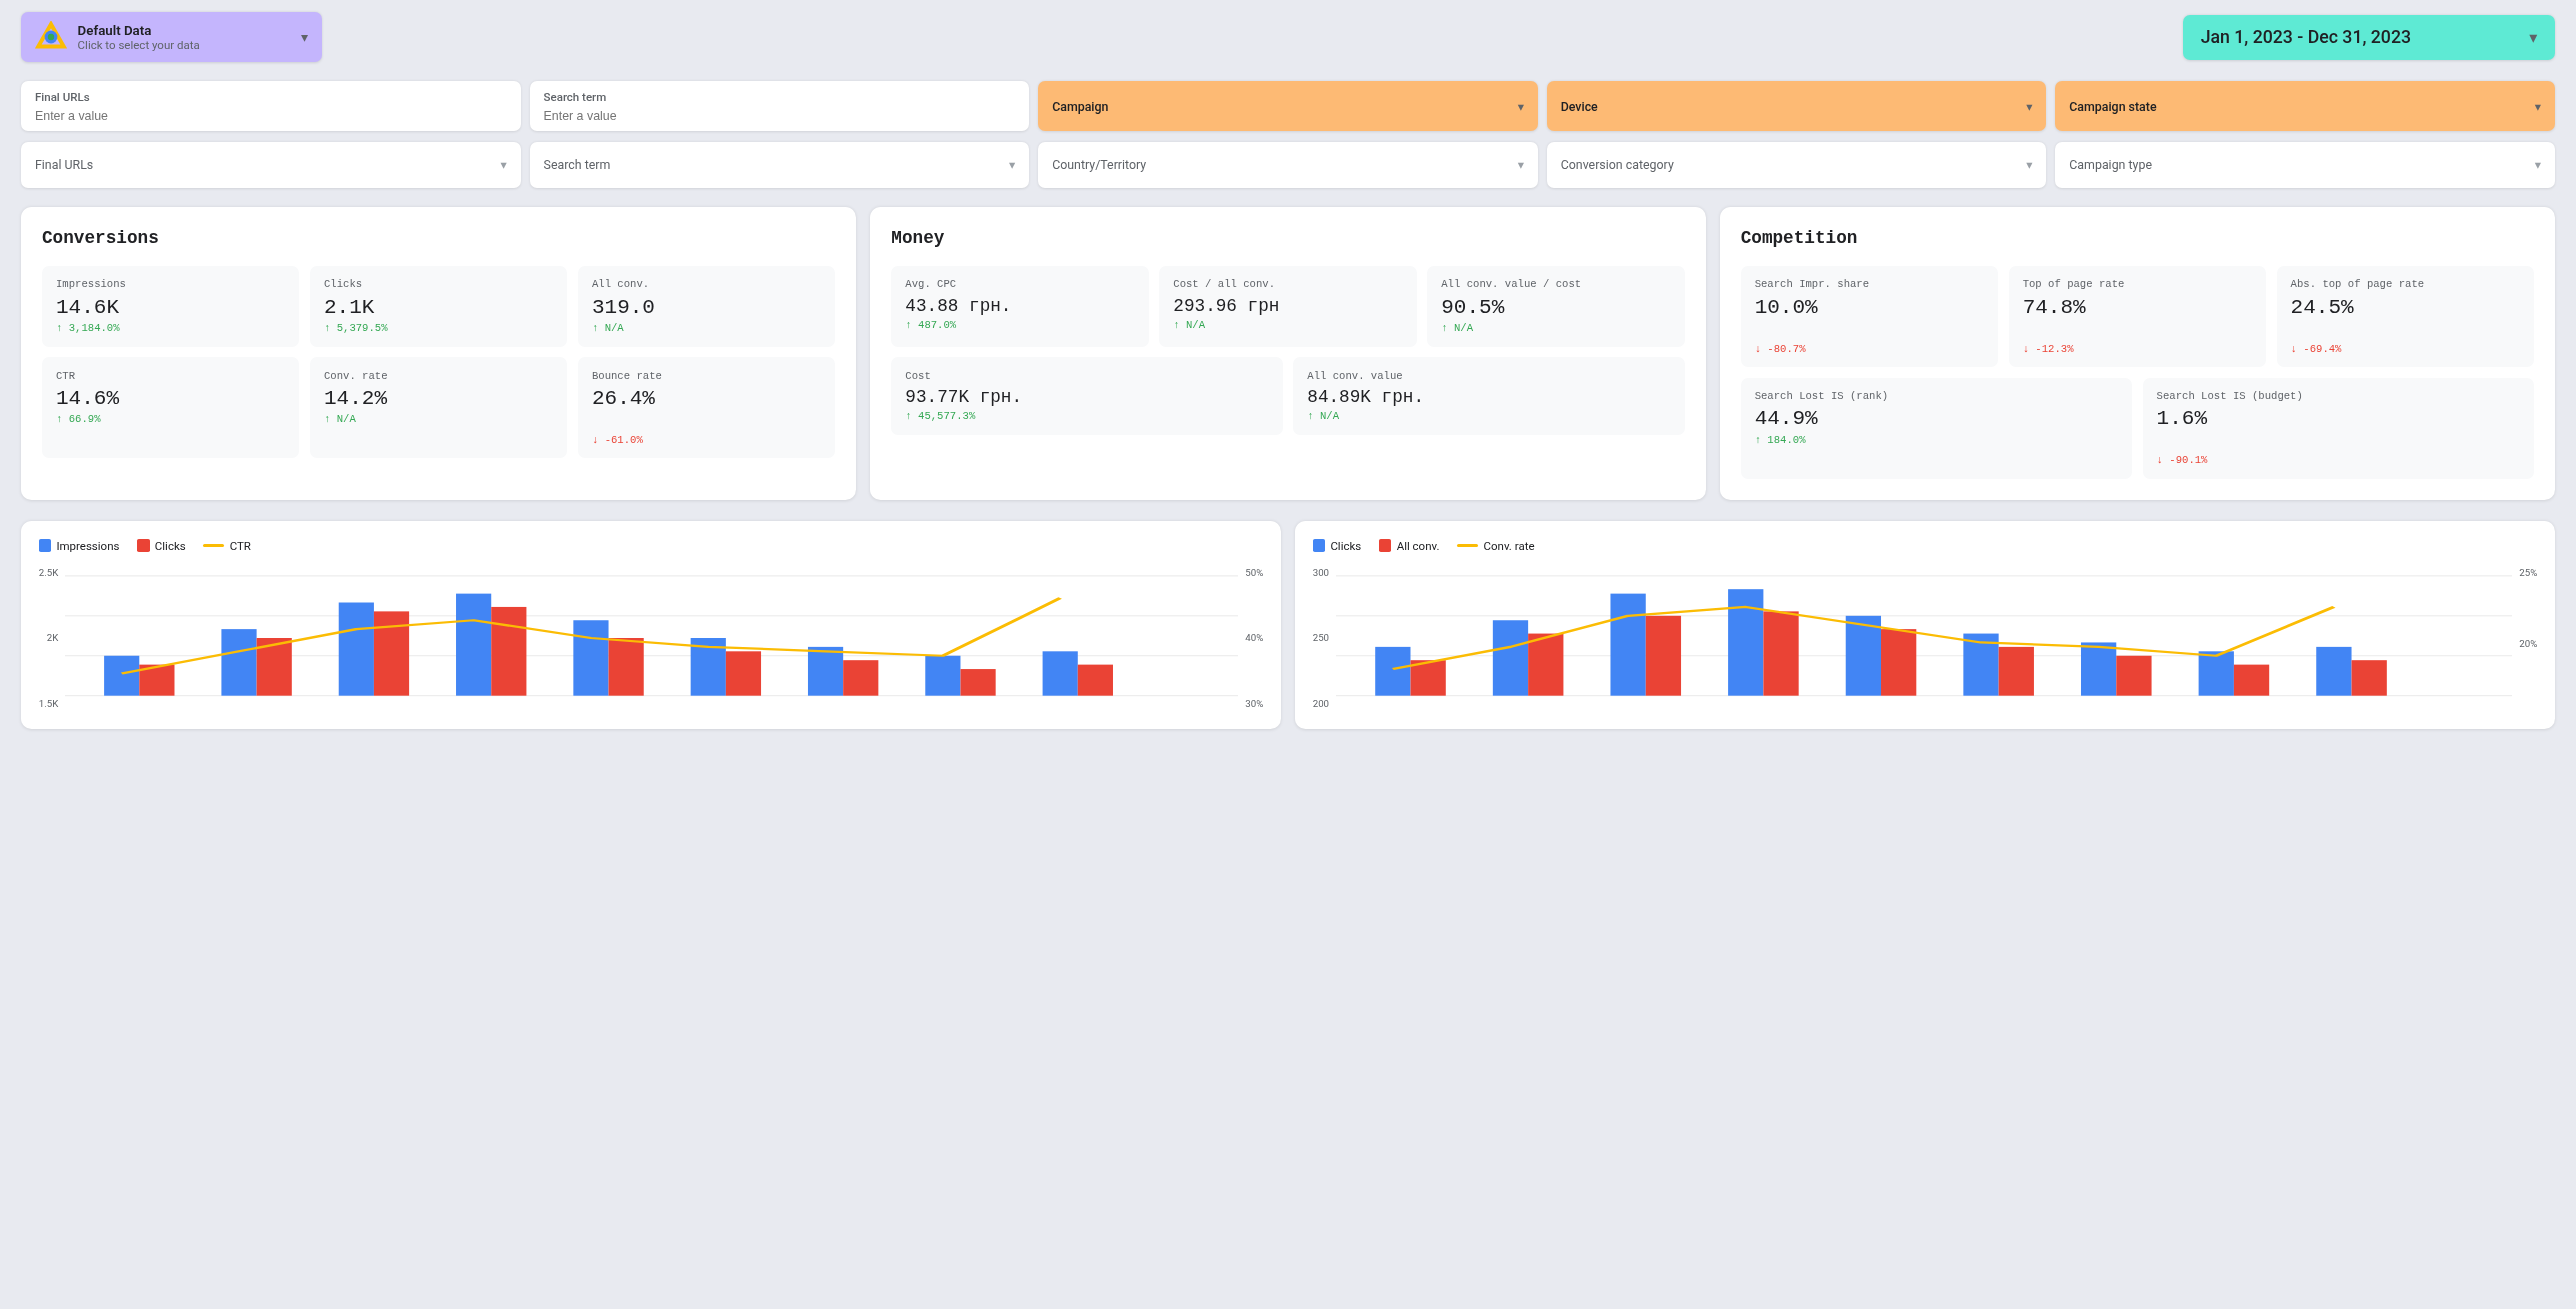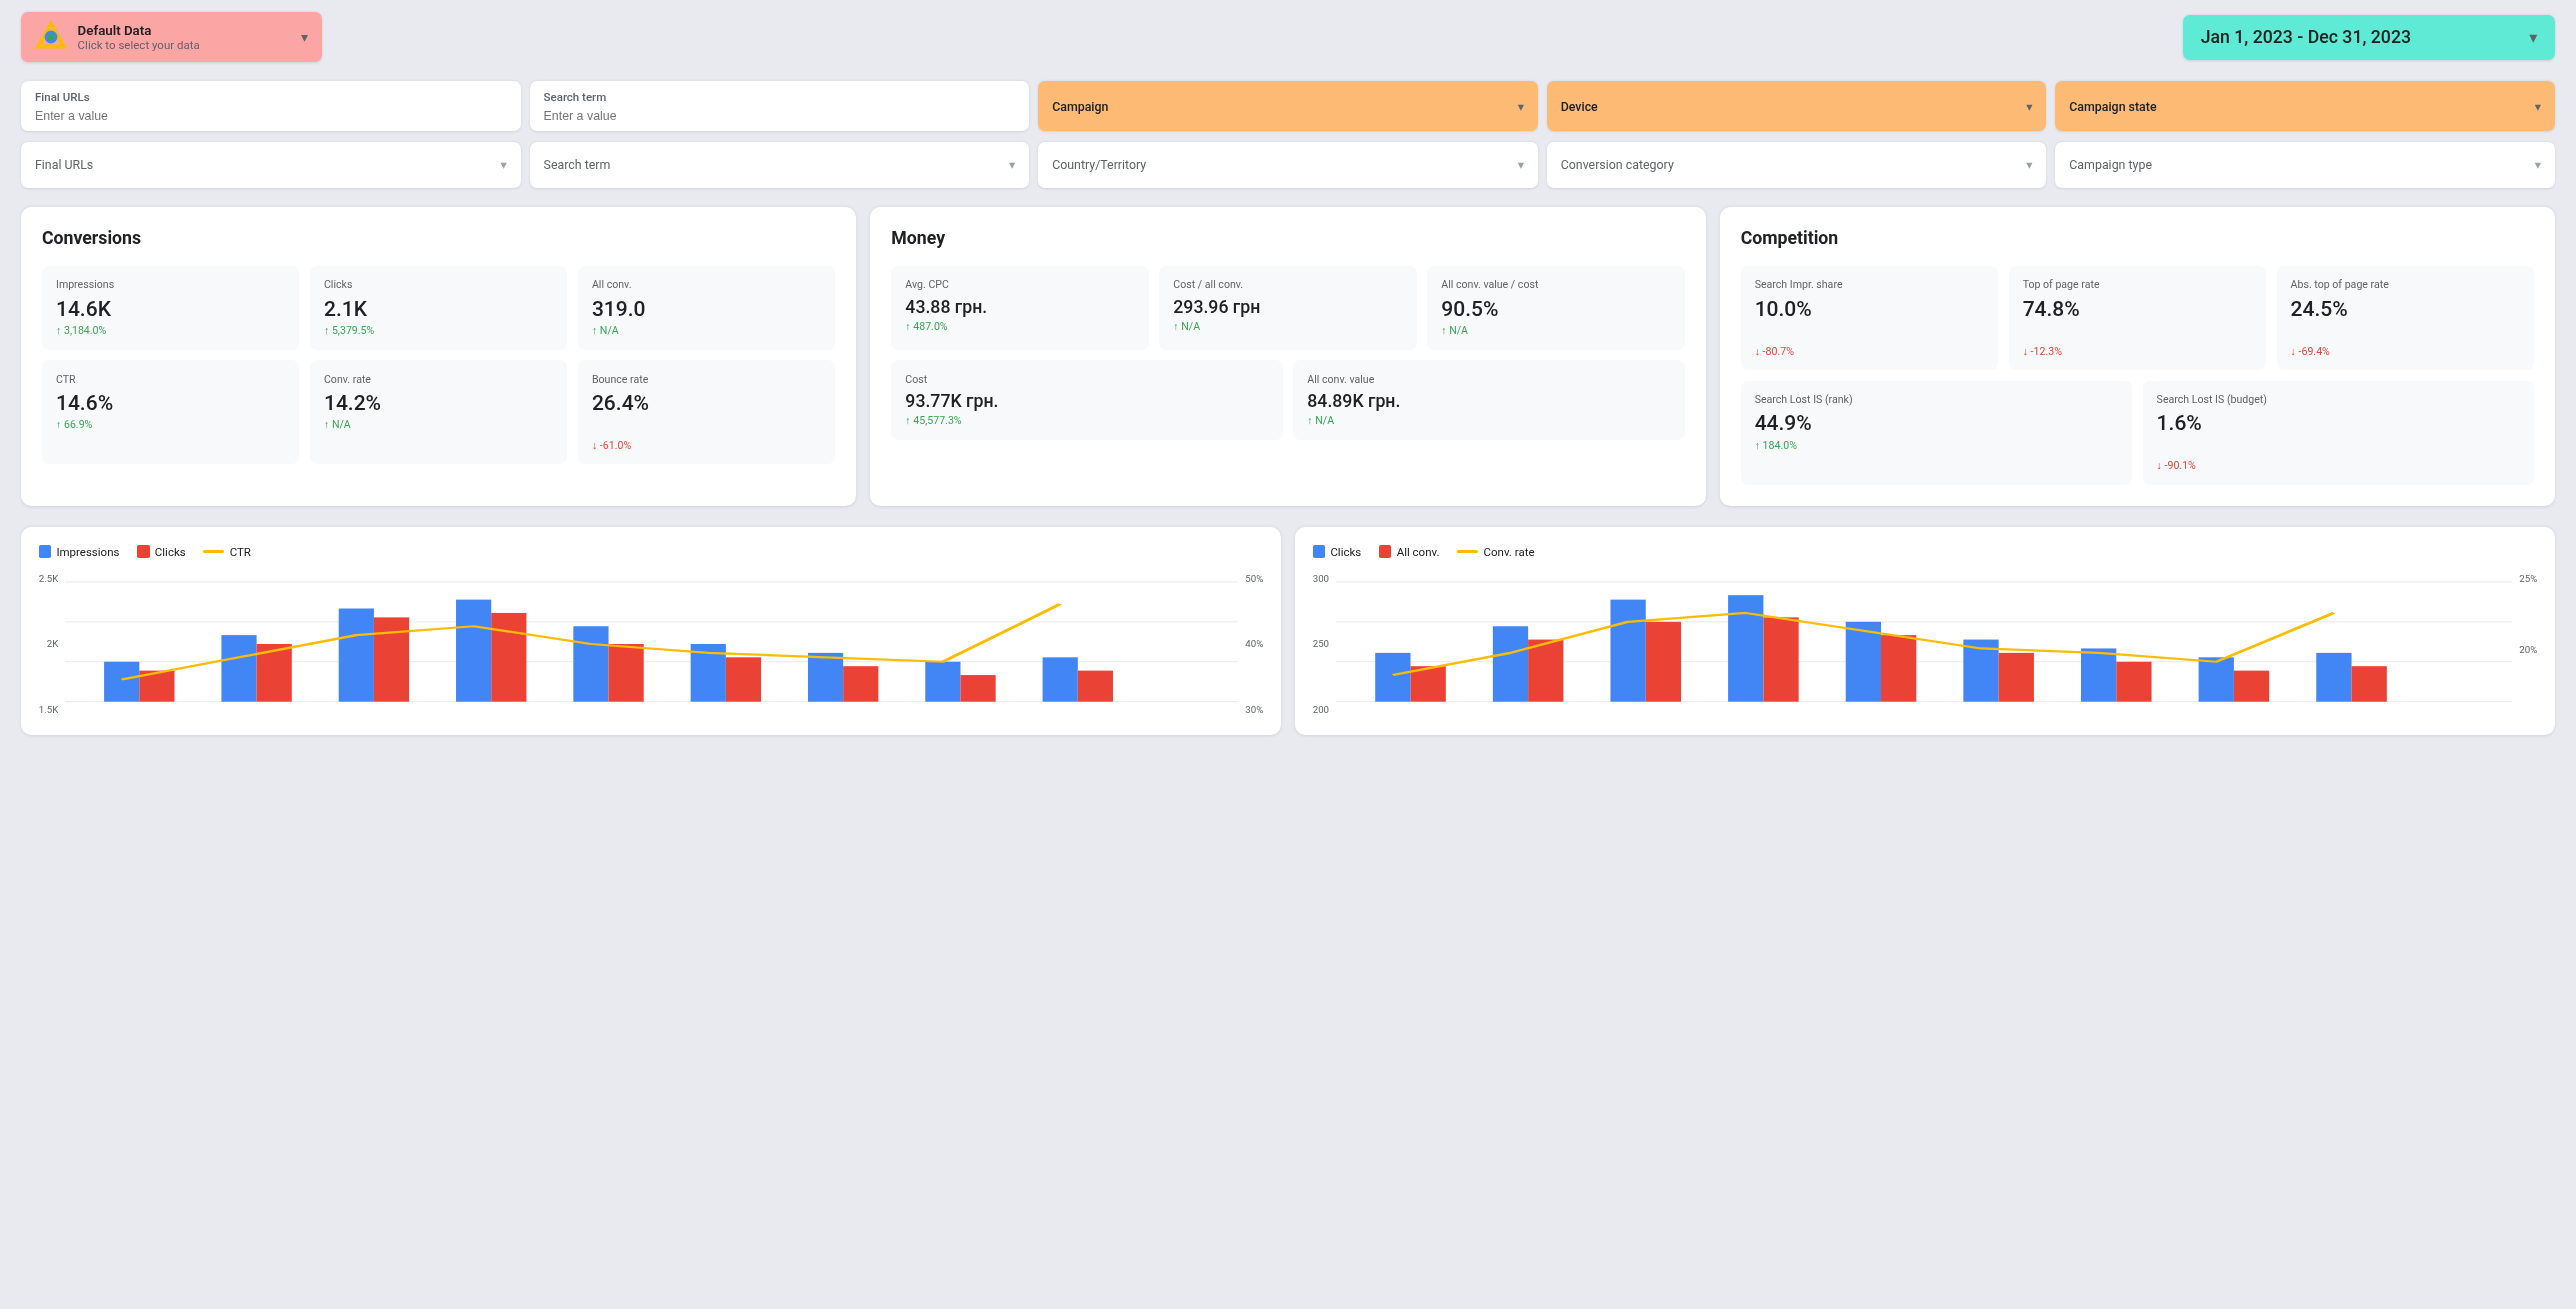--- a/index.html
+++ b/index.html
@@ -13,21 +13,21 @@
     .top-bar {
       display: flex;
       align-items: center;
       justify-content: space-between;
       padding: 12.4px 21px;
       background: #e8eaf0;
     }
     .data-selector {
       display: flex;
       align-items: center;
-      background: #fca5a5;
+      background: #c4b5fd;
       border-radius: 7px;
       padding: 8.8px 14px;
       min-width: 301px;
       cursor: pointer;
       box-shadow: 0 0.9px 2.7px rgba(0,0,0,0.12);
       gap: 10.6px;
     }
     .google-logo {
       width: 32px;
       height: 32px;
@@ -135,20 +135,21 @@
       display: flex;
       gap: 14px;
       padding: 10.6px 21px;
     }
     .metric-card {
       background: #fff;
       border-radius: 10.6px;
       padding: 21px;
       box-shadow: 0 0.9px 3.5px rgba(0,0,0,0.1);
       flex: 1;
+      font-family: Liberation Mono, monospace;
     }
     .metric-card-title {
       font-size: 17.7px;
       font-weight: 700;
       margin-bottom: 17.7px;
       color: #202124;
     }
     .metric-item {
       background: #f8f9fa;
       border-radius: 7px;

